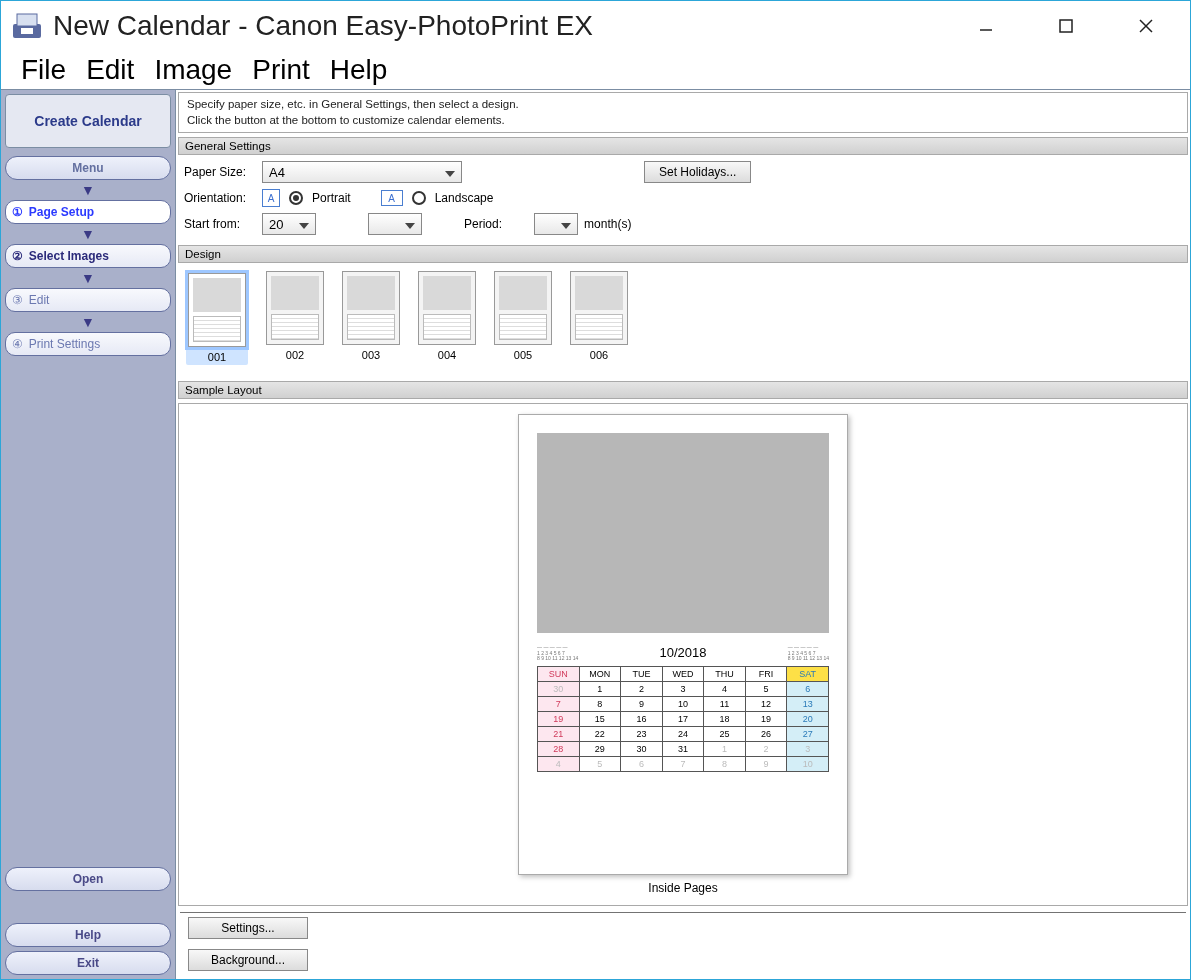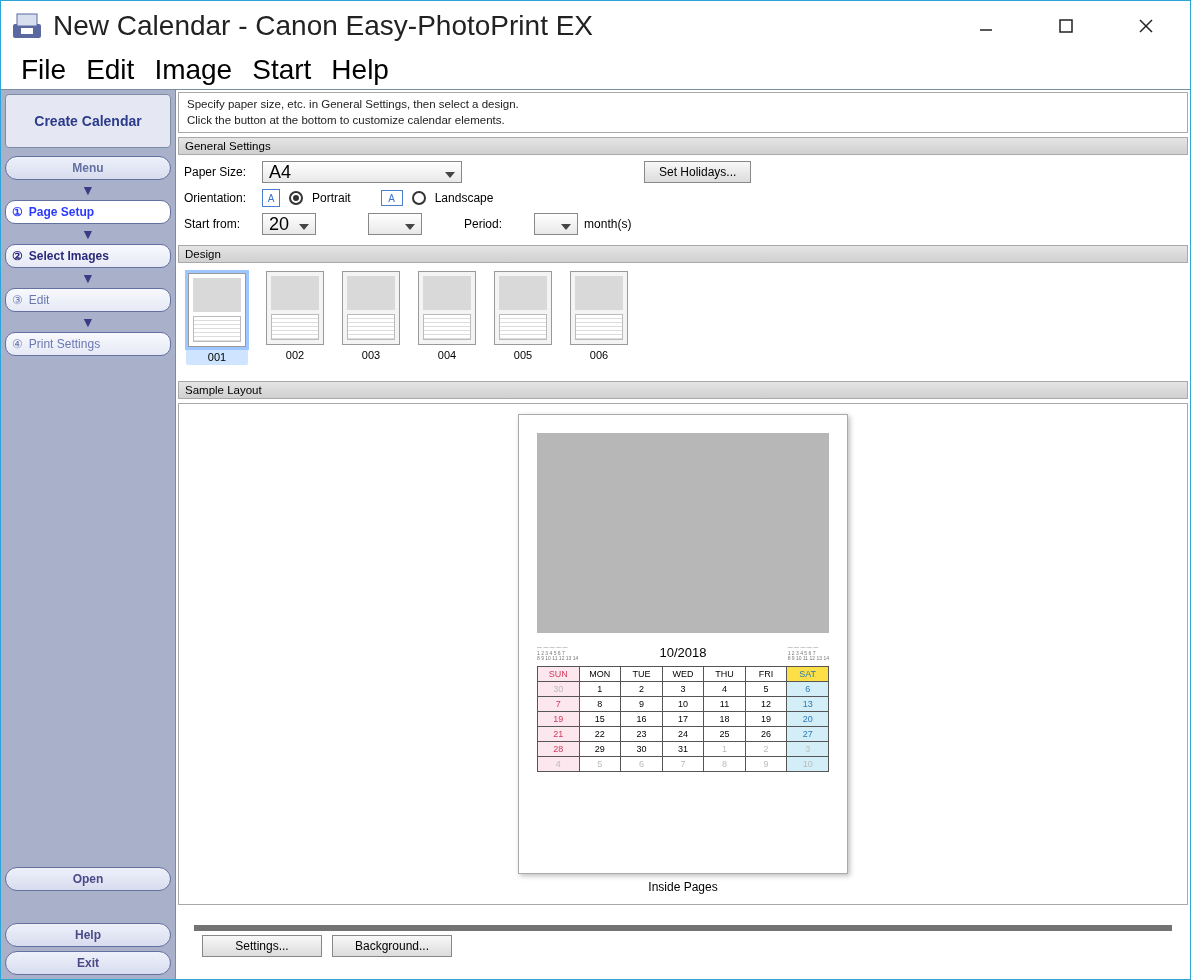--- a/index.html
+++ b/index.html
@@ -20,21 +20,21 @@
 .step { background: linear-gradient(#f8f9fd,#e6e9f5); border:1px solid #6470a0; border-radius:10px; height:24px; display:flex; align-items:center; font-size:12px; padding:0 6px; color:#6b78b0; gap:6px; }
 .step.active-blue { color:#2b3aff; font-weight:bold; background:#fff; }
 .step.active-dark { color:#2b2a7a; font-weight:bold; }
 .sidebar .spacer { flex:1; }
 .main { flex:1; background:#fff; display:flex; flex-direction:column; position:relative; }
 .hint-box { border:1px solid #a9a9a9; margin:2px; padding:4px 8px; font-size:11.5px; color:#222; line-height:1.35; }
 .section-head { background: linear-gradient(#e5e5e5,#d0d0d0); border:1px solid #a9a9a9; margin:2px; padding:2px 6px; font-size:11.5px; }
 .general { padding:2px 8px 6px 8px; font-size:12px; }
 .grow { display:flex; align-items:center; gap:6px; height:26px; }
 .glabel { width:72px; }
-.dropdown { border:1px solid #888; background:linear-gradient(#fff,#e8e8e8); height:22px; display:flex; align-items:center; padding:0 6px; position:relative; font-size:18px;}
+.dropdown { border:1px solid #888; background:linear-gradient(#fff,#e8e8e8); height:22px; display:flex; align-items:center; padding:0 6px; position:relative; font-size:13px;}
 .dropdown .chev { position:absolute; right:6px; }
 .btn3d { border:1px solid #888; background:linear-gradient(#f8f8f8,#dcdcdc); height:22px; padding:0 14px; font-size:12px; display:inline-flex; align-items:center; }
 .radio { width:14px; height:14px; border:2px solid #333; border-radius:50%; display:inline-flex; align-items:center; justify-content:center; margin:0 3px;}
 .radio .dot{ width:6px; height:6px; background:#333; border-radius:50%;}
 .orient-icon { width:18px; height:18px; border:1px solid #4a7ed0; display:inline-flex; align-items:center; justify-content:center; font-size:10px; color:#3b6fd0; background:#fff;}
 .design-row { display:flex; gap:18px; padding:6px 10px 14px 10px; }
 .design-item { text-align:center; font-size:11px; cursor:pointer;}
 .design-item .thumb { width:58px; height:74px; border:1px solid #999; background:#f4f4f4; margin-bottom:4px; position:relative; display:flex; flex-direction:column;}
 .design-item.selected .thumb { outline: 3px solid #9ec7ff; background:#fff; }
 .design-item.selected { background:#cfe4ff; padding:2px; border-radius:2px;}
@@ -49,21 +49,21 @@
 .month-title { font-size:13px; text-align:center; flex:1;}
 .caltable { border-collapse:collapse; width:100%; font-size:9px;}
 .caltable th,.caltable td { border:1px solid #555; text-align:center; padding:2px 0; width:14.28%; }
 .caltable th { font-weight:normal; background:#fff;}
 .caltable th.sun { color:#d03a5a; background:#fde7ef;}
 .caltable th.sat { color:#2a7ab8; background:#fde047;}
 .caltable td.sun { background:#fde7ef; color:#d03a5a;}
 .caltable td.sat { background:#d4eef7; color:#2a7ab8;}
 .caltable td.other { color:#bbb;}
 .sample-caption { font-size:12px; margin-top:6px;}
-.bottom-bar { border-top:6px solid #737373; margin:18px; padding:4px 8px; display:flex; gap:10px;}
+.bottom-bar { border-top:1px solid #737373; margin:4px; padding:4px 8px; display:flex; gap:10px;flex-direction:column;}
 .chev::before{content:"";display:inline-block;width:0;height:0;border-left:5px solid transparent;border-right:5px solid transparent;border-top:6px solid #444;}
 </style>
 </head>
 <body>
 
 <div class="titlebar">
   <span class="app-icon">
     <svg viewBox="0 0 32 32">
         <rect x="2" y="14" width="28" height="14" rx="2" fill="#5a6aa0"></rect>
         <rect x="6" y="4" width="20" height="12" fill="#d8e0f0" stroke="#5a6aa0"></rect>
@@ -86,21 +86,21 @@
         <line x1="2" y1="2" x2="14" y2="14" stroke="#222" stroke-width="1.5"></line>
         <line x1="14" y1="2" x2="2" y2="14" stroke="#222" stroke-width="1.5"></line>
       </svg>
     </div>
 </div>
 
 <div class="menubar">
   <div>File</div>
   <div>Edit</div>
   <div>Image</div>
-  <div>Start</div>
+  <div>Print</div>
   <div>Help</div>
 </div>
 
 <div class="app-body">
 
   <div class="sidebar">
     <div class="app-label">Create Calendar</div>
     <div class="sidebtn menu">Menu</div>
     <div class="arrow-down">▼</div>
     <div class="step active-blue">

